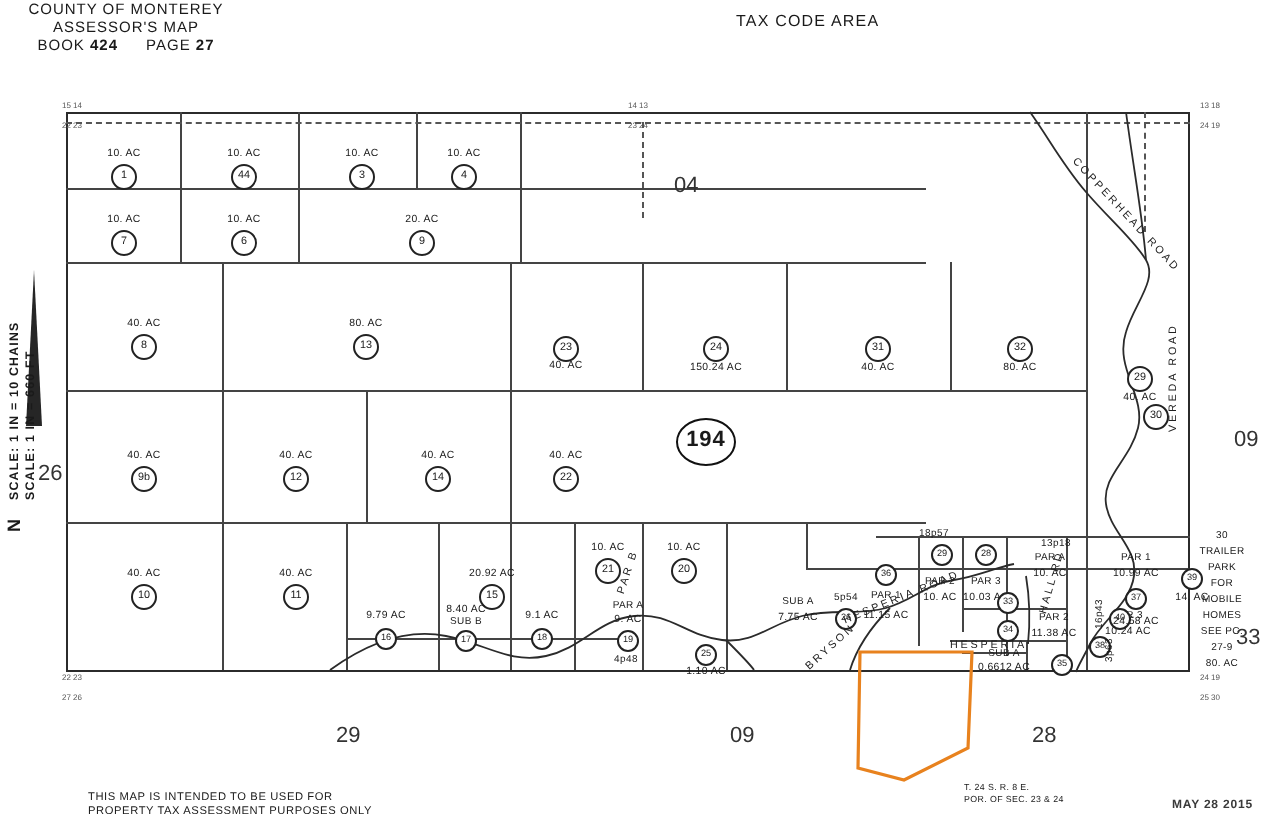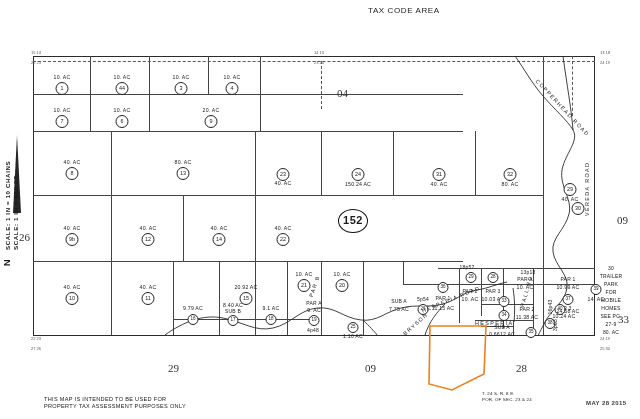--- a/index.html
+++ b/index.html
@@ -34,21 +34,21 @@
   .pid.sm{width:9px;height:9px;line-height:8px;font-size:4.6px;}
   .lbl{position:absolute;font-size:5px;letter-spacing:.2px;white-space:nowrap;
        transform:translateX(-50%);}
 
   
   #tca271{position:absolute;left:338px;top:209px;width:28px;height:22px;
           border:1.6px solid #111;border-radius:50%;font-size:11px;font-weight:700;
           line-height:21px;text-align:center;background:#fff;letter-spacing:.5px;}
 
   
-  .sec{position:absolute;font-size:11px;color:#333;font-family:Liberation Serif, serif;}
+  .sec{position:absolute;font-size:11px;color:#333;}
   .tick{position:absolute;font-size:4px;color:#555;white-space:nowrap;}
 
   
   .road{position:absolute;font-size:5.4px;letter-spacing:1.4px;color:#222;white-space:nowrap;
         transform-origin:0 0;}
 
   
   #scale-wrap{position:absolute;left:4px;top:110px;width:22px;height:140px;}
   #scale-txt{position:absolute;left:0;top:0;width:140px;
              transform:rotate(-90deg);transform-origin:0 0;
@@ -75,20 +75,28 @@
   
   #tp{position:absolute;left:578px;top:208px;transform:translateX(-50%);
       text-align:center;font-size:5px;line-height:8px;letter-spacing:.2px;}
 </style>
 </head>
 <body>
 
 <div class="t" id="hdr-tca">TAX CODE AREA</div>
 
 <div id="hdr-right">
+  <div>COUNTY OF MONTEREY</div>
+  <div>ASSESSOR'S MAP</div>
+  <div class="bk">
+    <span><span>BOOK</span>
+      <b>424</b></span>
+    <span><span>PAGE</span>
+      <b>27</b></span>
+  </div>
 </div>
 
 <div id="ntri"></div>
 <div id="scale-wrap">
   <div id="scale-txt">
     <div>SCALE: 1 IN = 10 CHAINS</div>
     <div>SCALE: 1 IN = 660 FT</div>
   </div>
 </div>
 <div id="narrow">N</div>
@@ -301,21 +309,21 @@
   <span class="pid" style="left:545px;top:146px;">30</span>
   <div id="tp">
     <div>30 TRAILER PARK</div>
     <div>FOR MOBILE HOMES</div>
     <div>SEE PC. 27-9</div>
     <div>80. AC</div>
   </div>
 
 </div>
 
-<div id="tca271">152</div>
+<div id="tca271">194</div>
 
 <div class="sec" style="left:19px;top:231px;">26</div>
 <div class="sec" style="left:617px;top:214px;">09</div>
 <div class="sec" style="left:618px;top:313px;">33</div>
 <div class="sec" style="left:337px;top:87px;">04</div>
 <div class="sec" style="left:168px;top:362px;">29</div>
 <div class="sec" style="left:365px;top:362px;">09</div>
 <div class="sec" style="left:516px;top:362px;">28</div>
 
 <div class="tick" style="left:31px;top:50px;">15  14</div>

